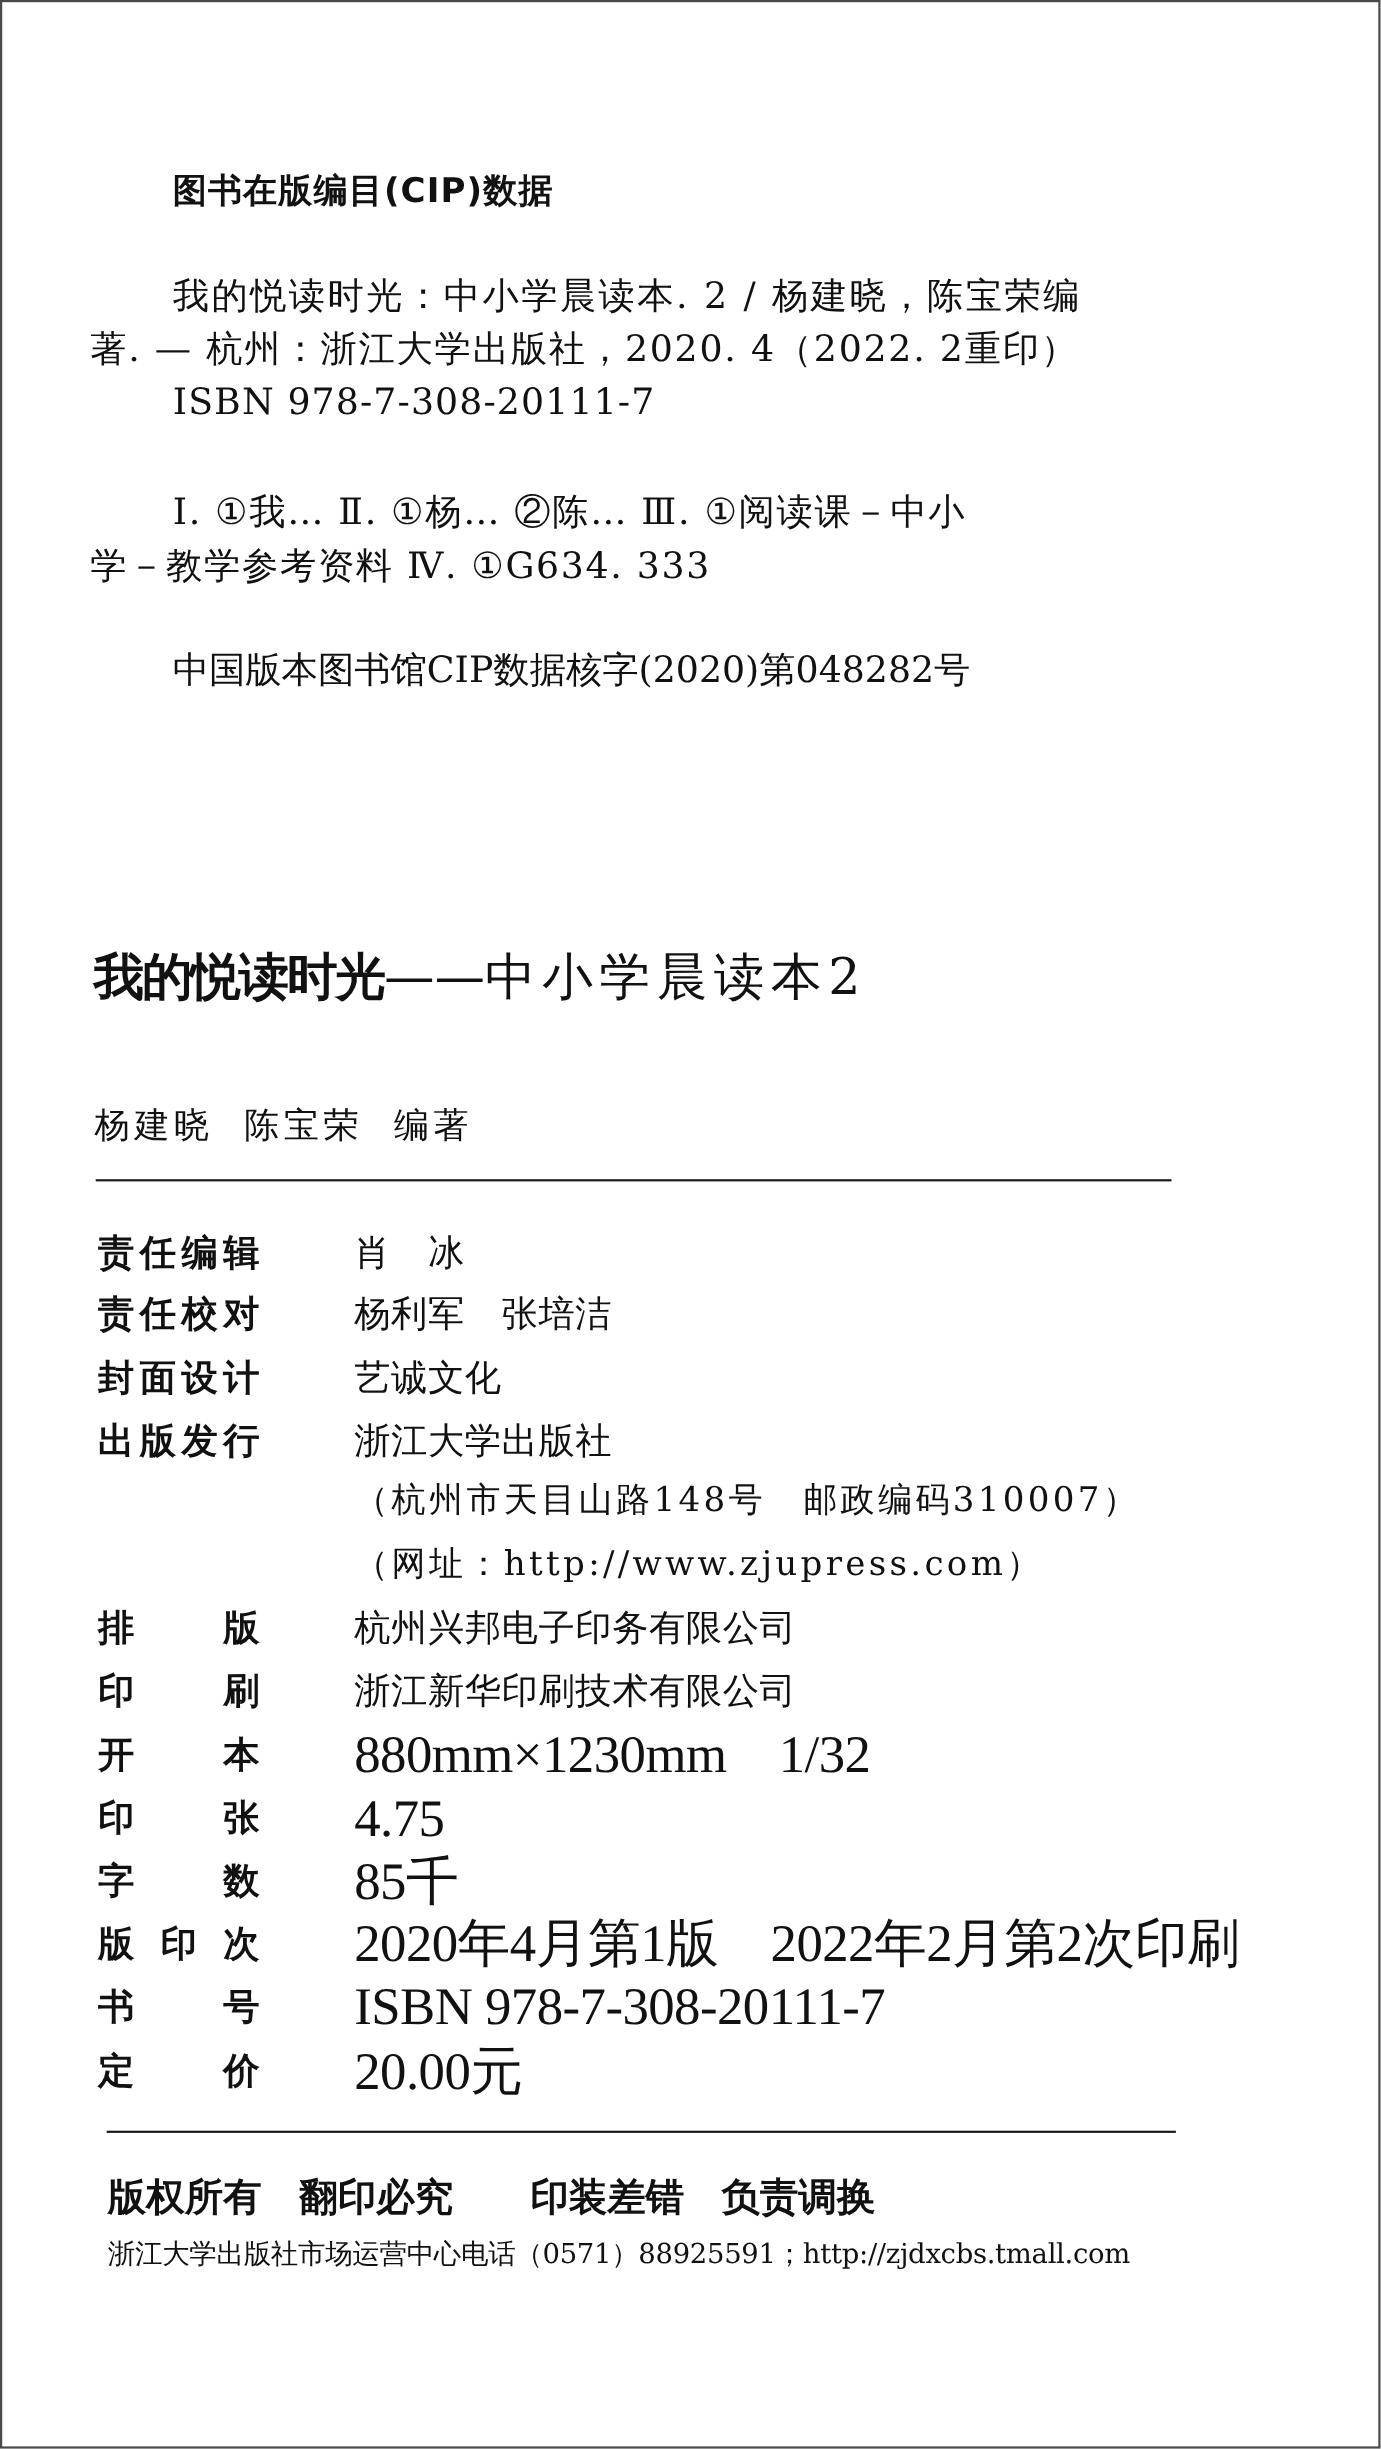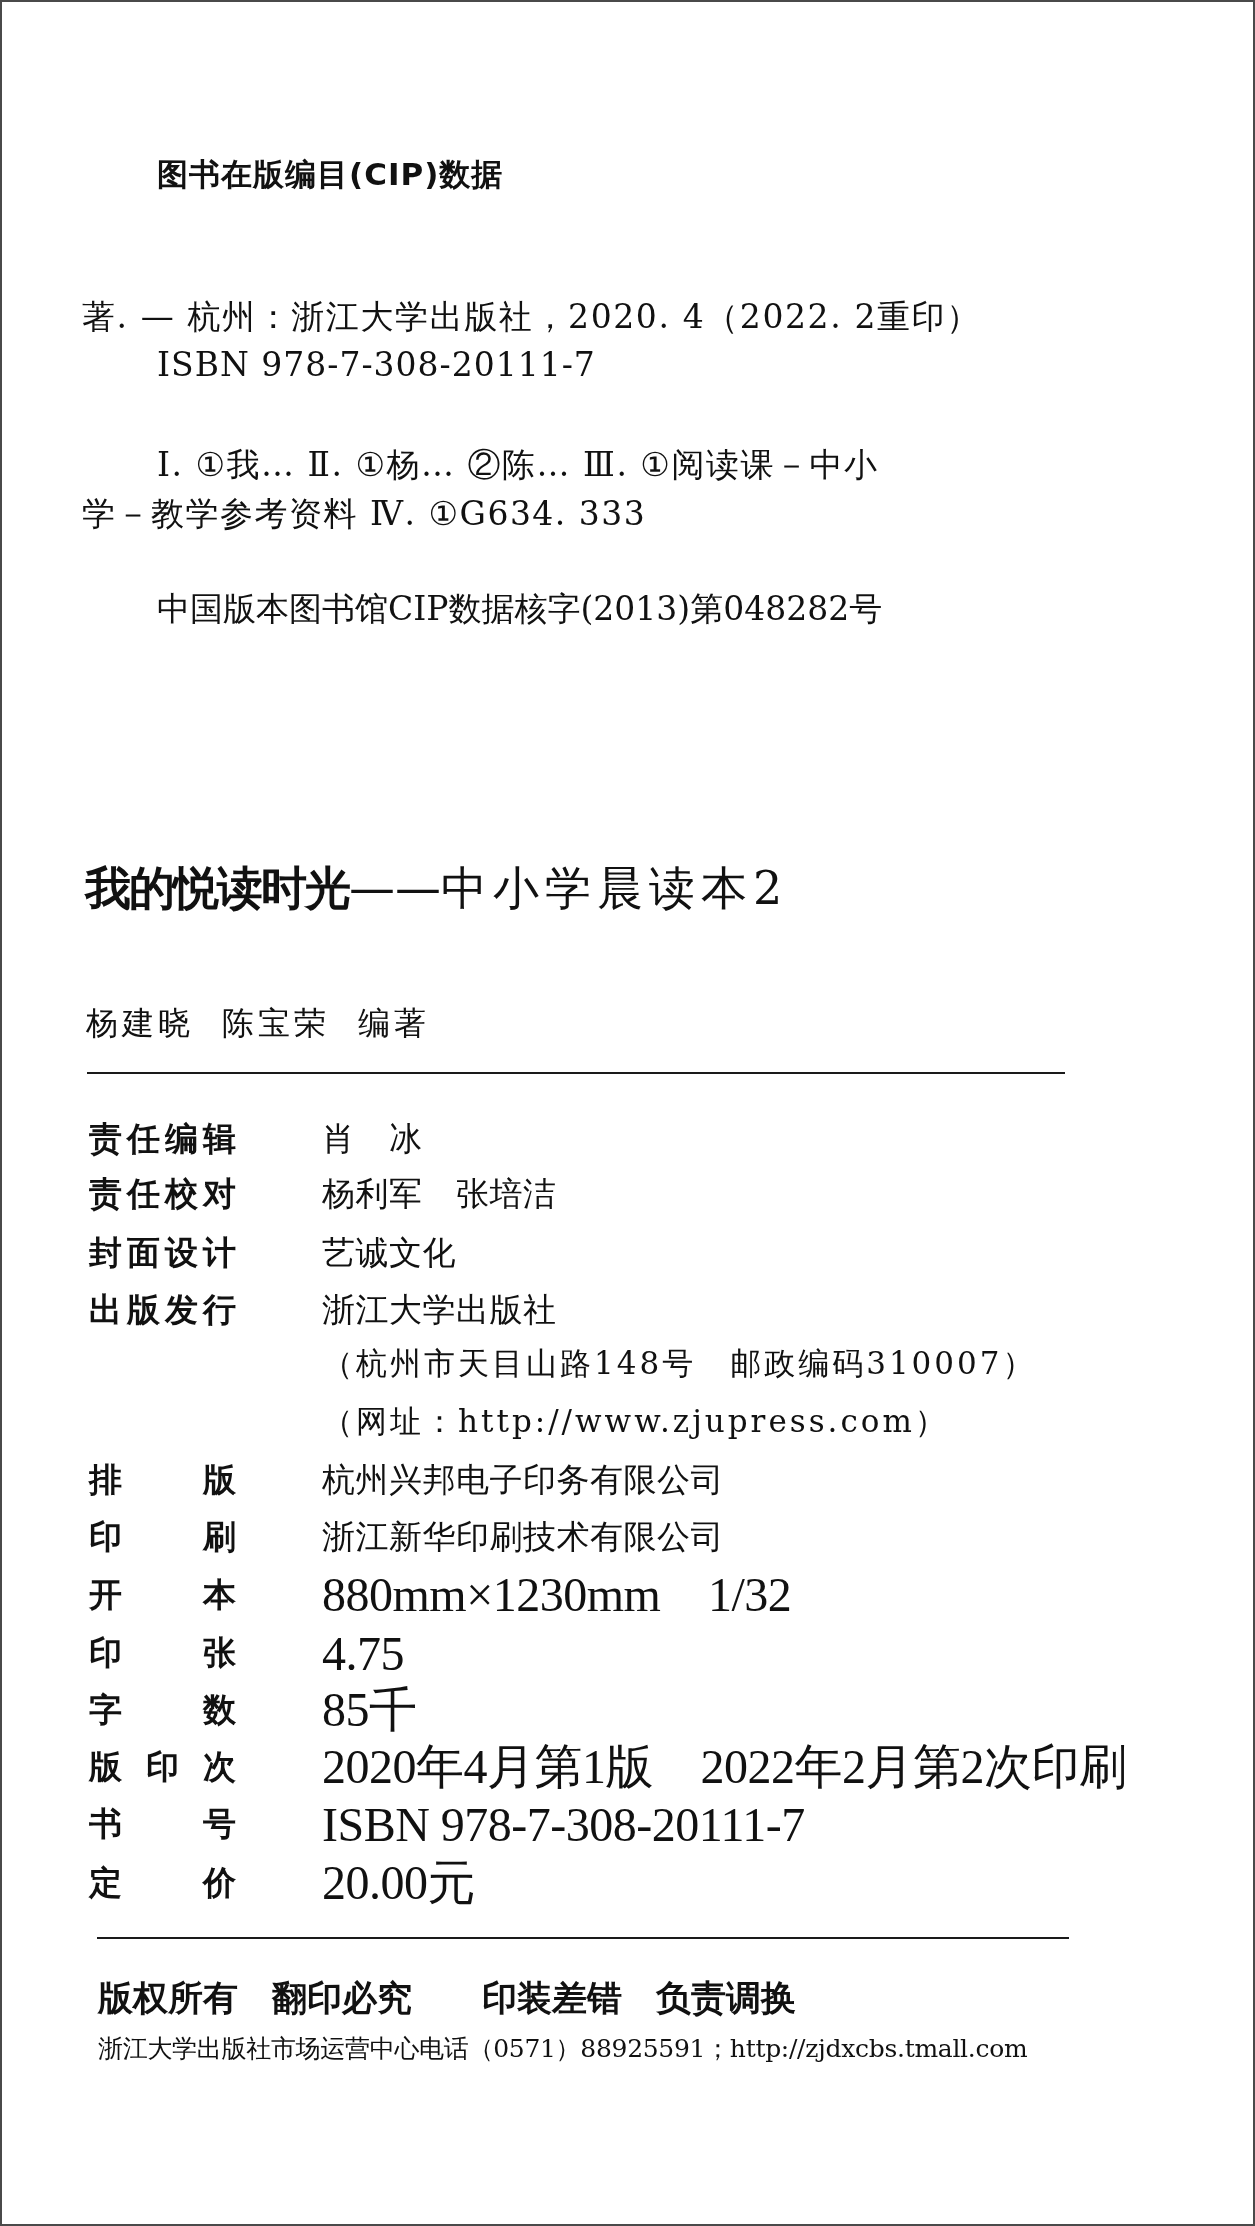--- a/index.html
+++ b/index.html
@@ -38,25 +38,26 @@
   .copyright span { margin-right: 34px; }
   .copyright span.gap { margin-right: 70px; }
   .footer { left: 96px; top: 2034px; font-size: 25px; font-family: "DejaVu Serif", "Liberation Serif", serif; letter-spacing: -0.3px; }
 </style>
 </head>
 <body>
 
 <div class="page">
 
   <div class="ln cip-head">图书在版编目(CIP)数据</div>
+  <div class="ln cip cip-1">我的悦读时光：中小学晨读本. 2 / 杨建晓，陈宝荣编</div>
   <div class="ln cip cip-2">著. — 杭州：浙江大学出版社，2020. 4（2022. 2重印）</div>
   <div class="ln cip cip-3">ISBN 978-7-308-20111-7</div>
   <div class="ln cip cip-4">Ⅰ. ①我… Ⅱ. ①杨… ②陈… Ⅲ. ①阅读课－中小</div>
   <div class="ln cip cip-5">学－教学参考资料 Ⅳ. ①G634. 333</div>
-  <div class="ln cip cip-6">中国版本图书馆CIP数据核字(2013)第048282号</div>
+  <div class="ln cip cip-6">中国版本图书馆CIP数据核字(2020)第048282号</div>
 
   <div class="ln title">
     <span class="t-bold">我的悦读时光</span><span class="t-dash">——</span><span class="t-light">中小学晨读本2</span>
   </div>
   <div class="ln authors">
     <span>杨建晓</span><span>陈宝荣</span><span>编著</span>
   </div>
 
   <div class="rule rule-1"></div>
 

